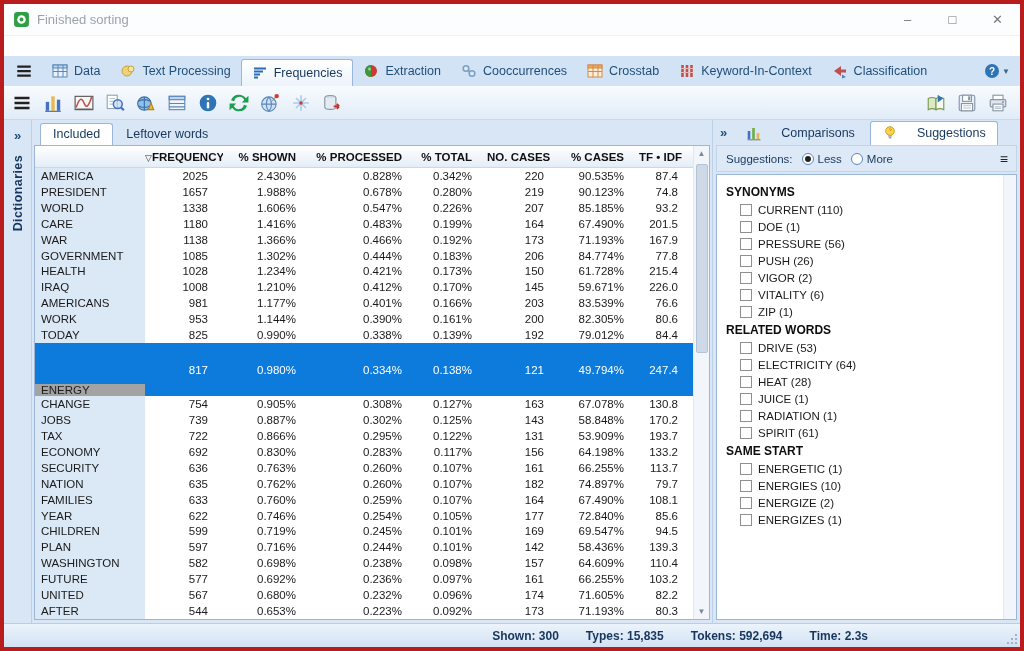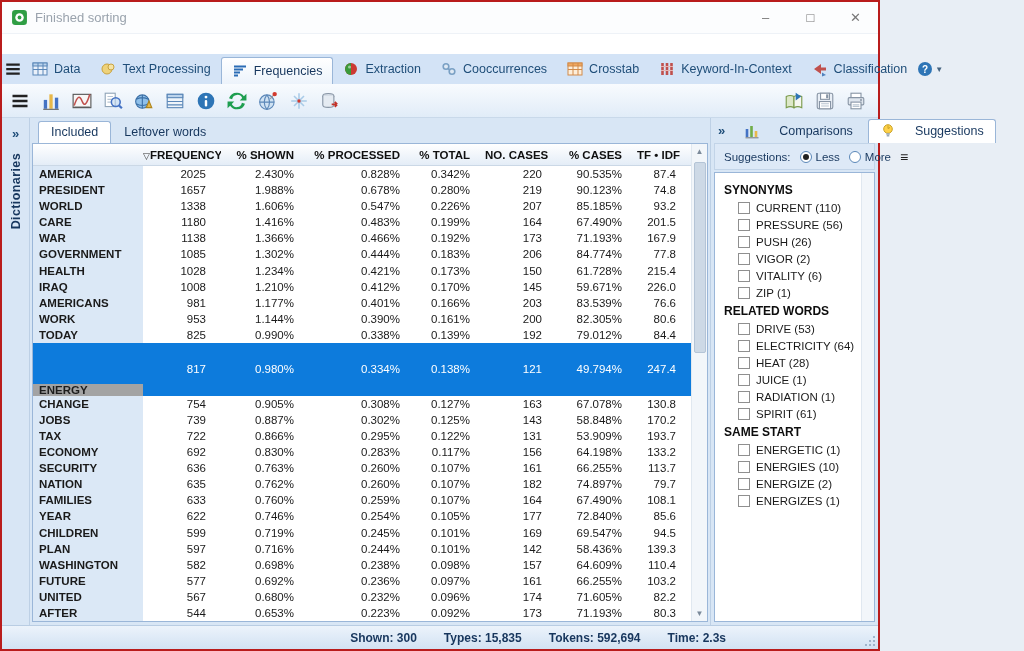--- a/index.html
+++ b/index.html
@@ -1,18 +1,18 @@
 <!DOCTYPE html>
 <html style="--sel: #0d7bdc;"><head>
 <meta charset="utf-8">
 <style>
   * { box-sizing: border-box; margin: 0; padding: 0; }
   html,body { width:1024px; height:651px; overflow:hidden;
     font-family:"Liberation Sans", sans-serif; background:#e8eef5; }
-  .window { width:880px; height:651px; border:2px solid #b91c1c;
+  .window { width:1024px; height:651px; border:4px solid #b91c1c;
     background:#fff; display:flex; flex-direction:column; }
 
   
   .titlebar { height:32px; background:#fcfdfe; border-bottom:1px solid #eef2f7;
     display:flex; align-items:center; padding-left:9px; gap:7px; flex:none; }
   .app-logo { width:17px; height:17px; display:inline-flex; }
   .title-text { font-size:13px; color:#9aa3ad; }
   .win-controls { margin-left:auto; display:flex; height:100%; }
   .win-btn { width:45px; height:100%; display:flex; align-items:center; justify-content:center;
     color:#777; font-size:13px; }
@@ -57,21 +57,21 @@
     --cols: 110px 78px 88px 106px 70px 72px 80px 54px; }
   .thead { height:22px; flex:none; display:grid; grid-template-columns:var(--cols);
     background:linear-gradient(#ffffff,#e4edf7); border-bottom:1px solid #cbd8e6;
     font-weight:bold; font-size:11.5px; color:#101010; align-items:center; }
   .hc { text-align:right; padding-right:15px; white-space:nowrap; overflow:hidden; }
   .sortmark { font-size:9px; color:#333; font-weight:normal; }
   .rows { flex:1; display:flex; flex-direction:column; }
   .trow { flex:1; display:grid; grid-template-columns:var(--cols); align-items:stretch;
     font-size:11.5px; color:#1a1a1a; background:#fff; }
   .wordcell { background:#dbe8f6; padding-left:6px; display:flex; align-items:center;
-    white-space:nowrap; overflow:hidden;font-weight:bold; }
+    white-space:nowrap; overflow:hidden; }
   .num { text-align:right; padding-right:15px; display:flex; align-items:center;
     justify-content:flex-end; white-space:nowrap; }
   .trow.sel { background:var(--sel,#0d7bdc); color:#fff; }
   .trow.sel .wordcell { background:#a3a3a3; color:#1d1d1d;margin-top:41px; }
 
   .vscroll { width:16px; flex:none; background:#f2f6fa; border-left:1px solid #e0e8f0;
     display:flex; flex-direction:column; align-items:center; }
   .scroll-arrow { height:15px; display:flex; align-items:center; justify-content:center;
     font-size:8px; color:#7b8a9a; width:100%; }
   .vthumb { width:12px; height:40%; margin-top:3px; background:#cdd9e6;
@@ -682,20 +682,24 @@
       </div>
       <div class="sugg-list">
         <div class="sugg-content" id="sugg-content">
             <div class="sec-title">SYNONYMS</div>
             <div class="sugg-item">
               <span class="cb"></span>
               <span>CURRENT (110)</span>
             </div>
             <div class="sugg-item">
               <span class="cb"></span>
+              <span>DOE (1)</span>
+            </div>
+            <div class="sugg-item">
+              <span class="cb"></span>
               <span>PRESSURE (56)</span>
             </div>
             <div class="sugg-item">
               <span class="cb"></span>
               <span>PUSH (26)</span>
             </div>
             <div class="sugg-item">
               <span class="cb"></span>
               <span>VIGOR (2)</span>
             </div>

